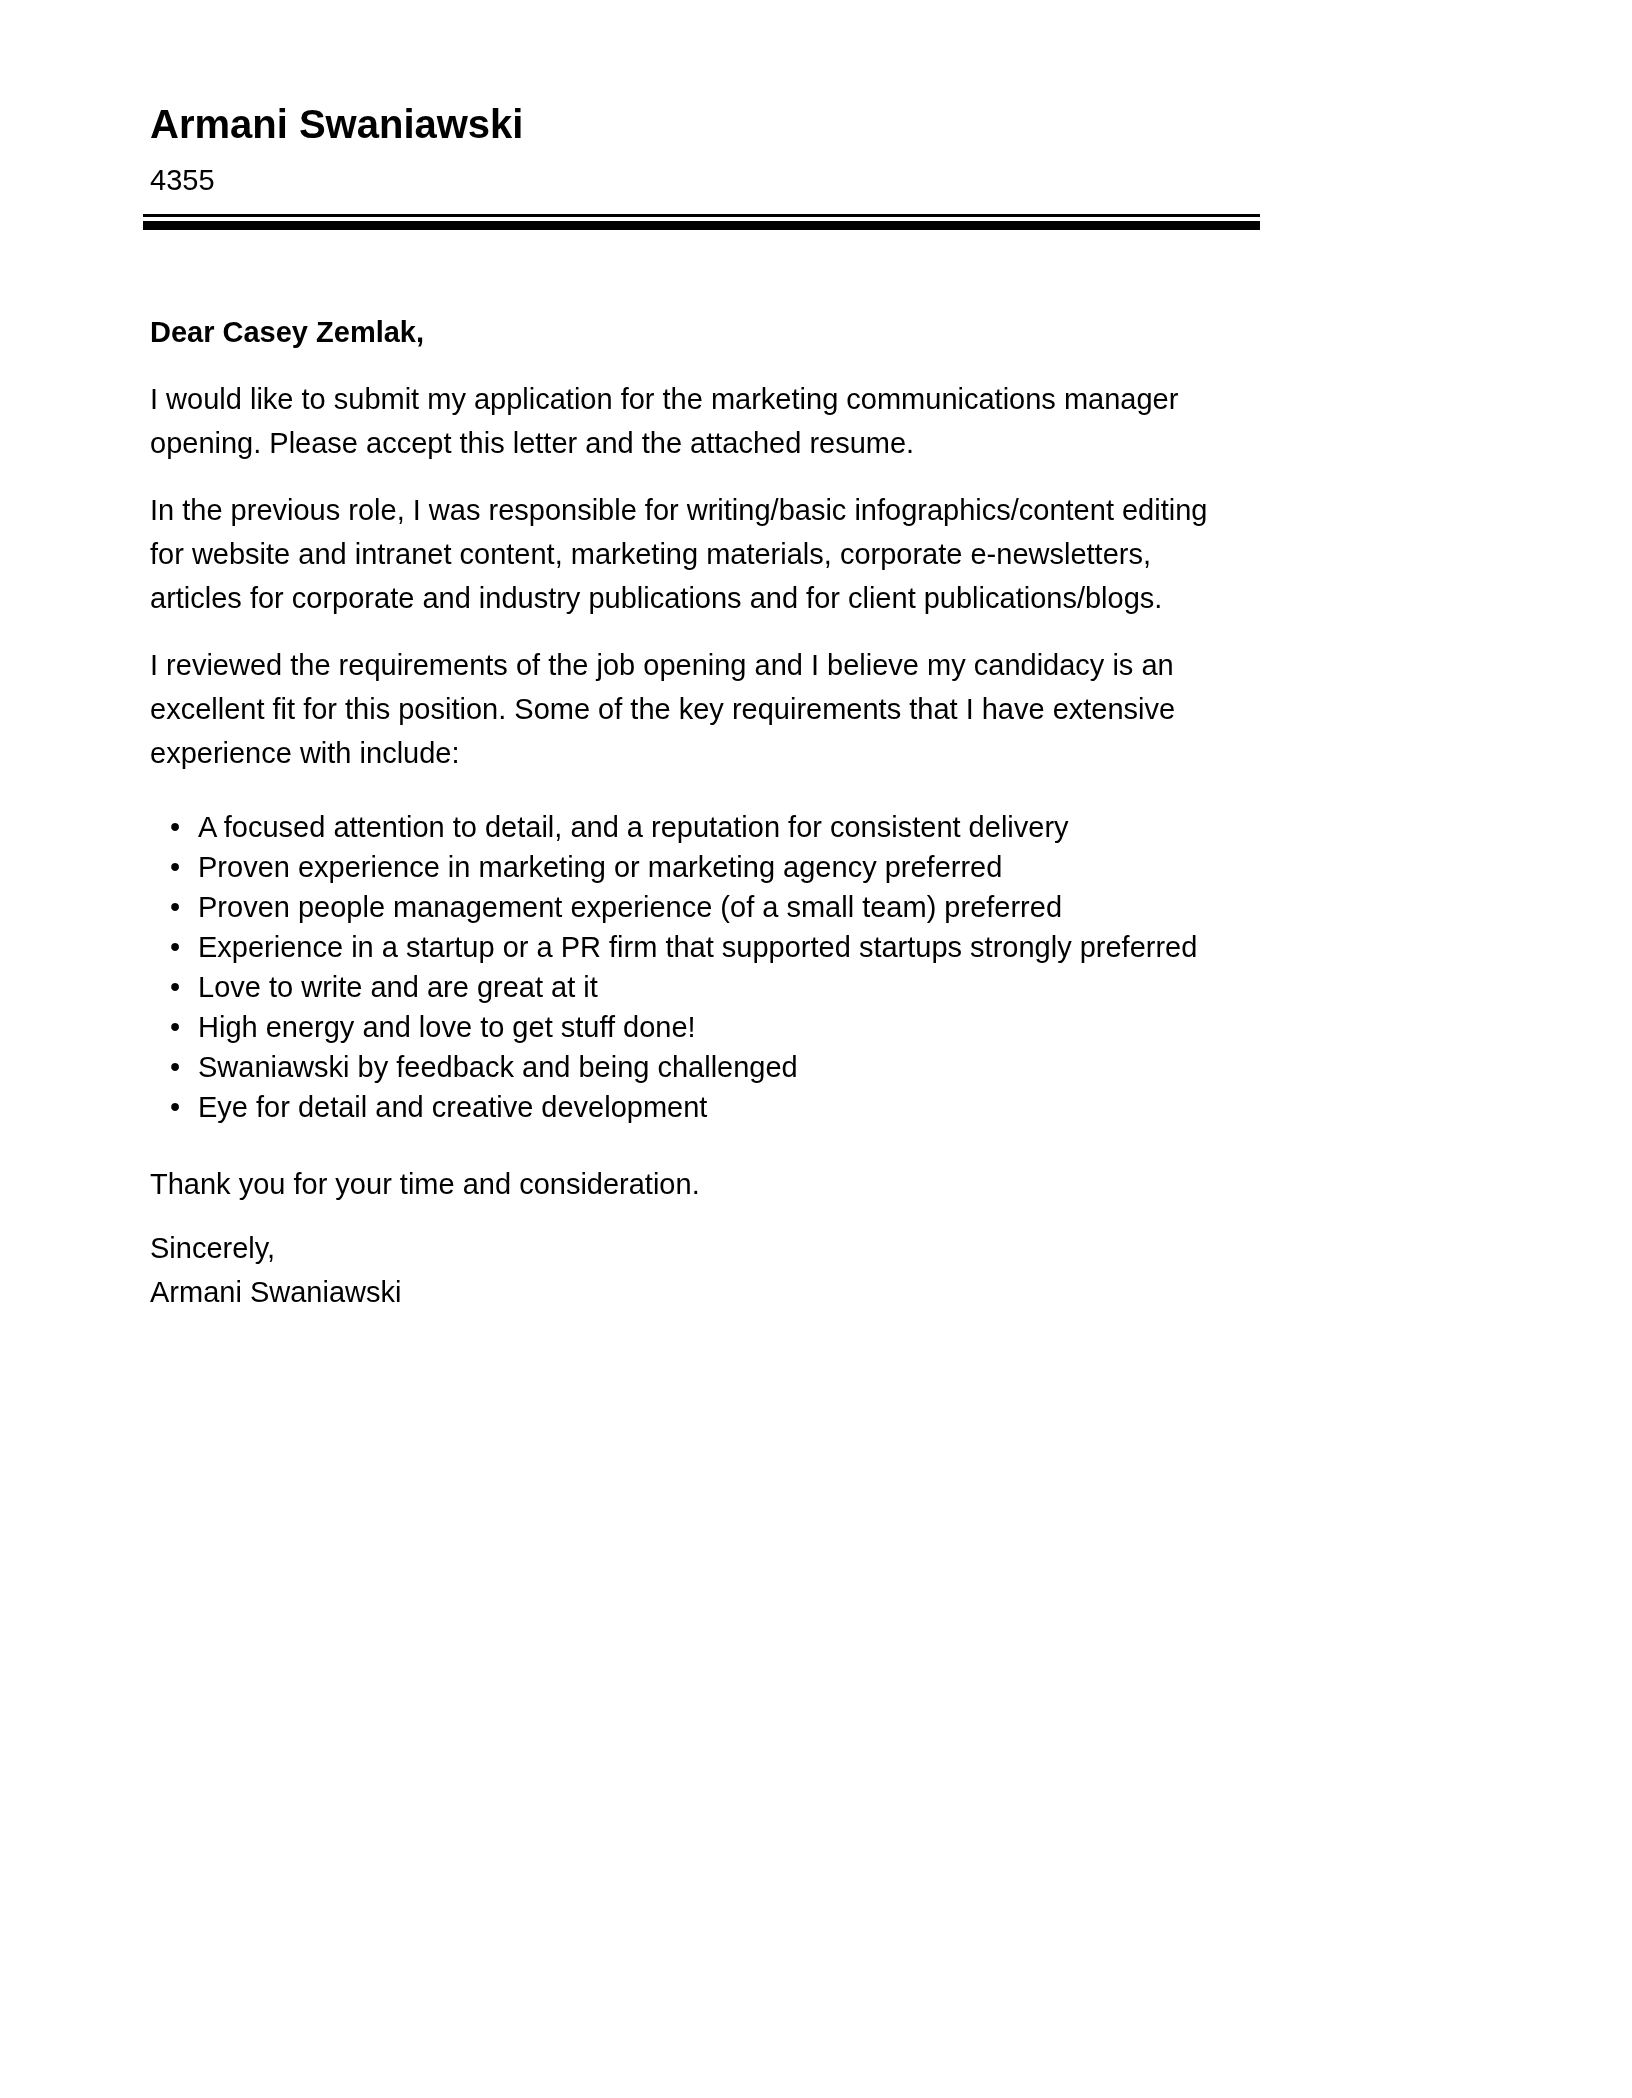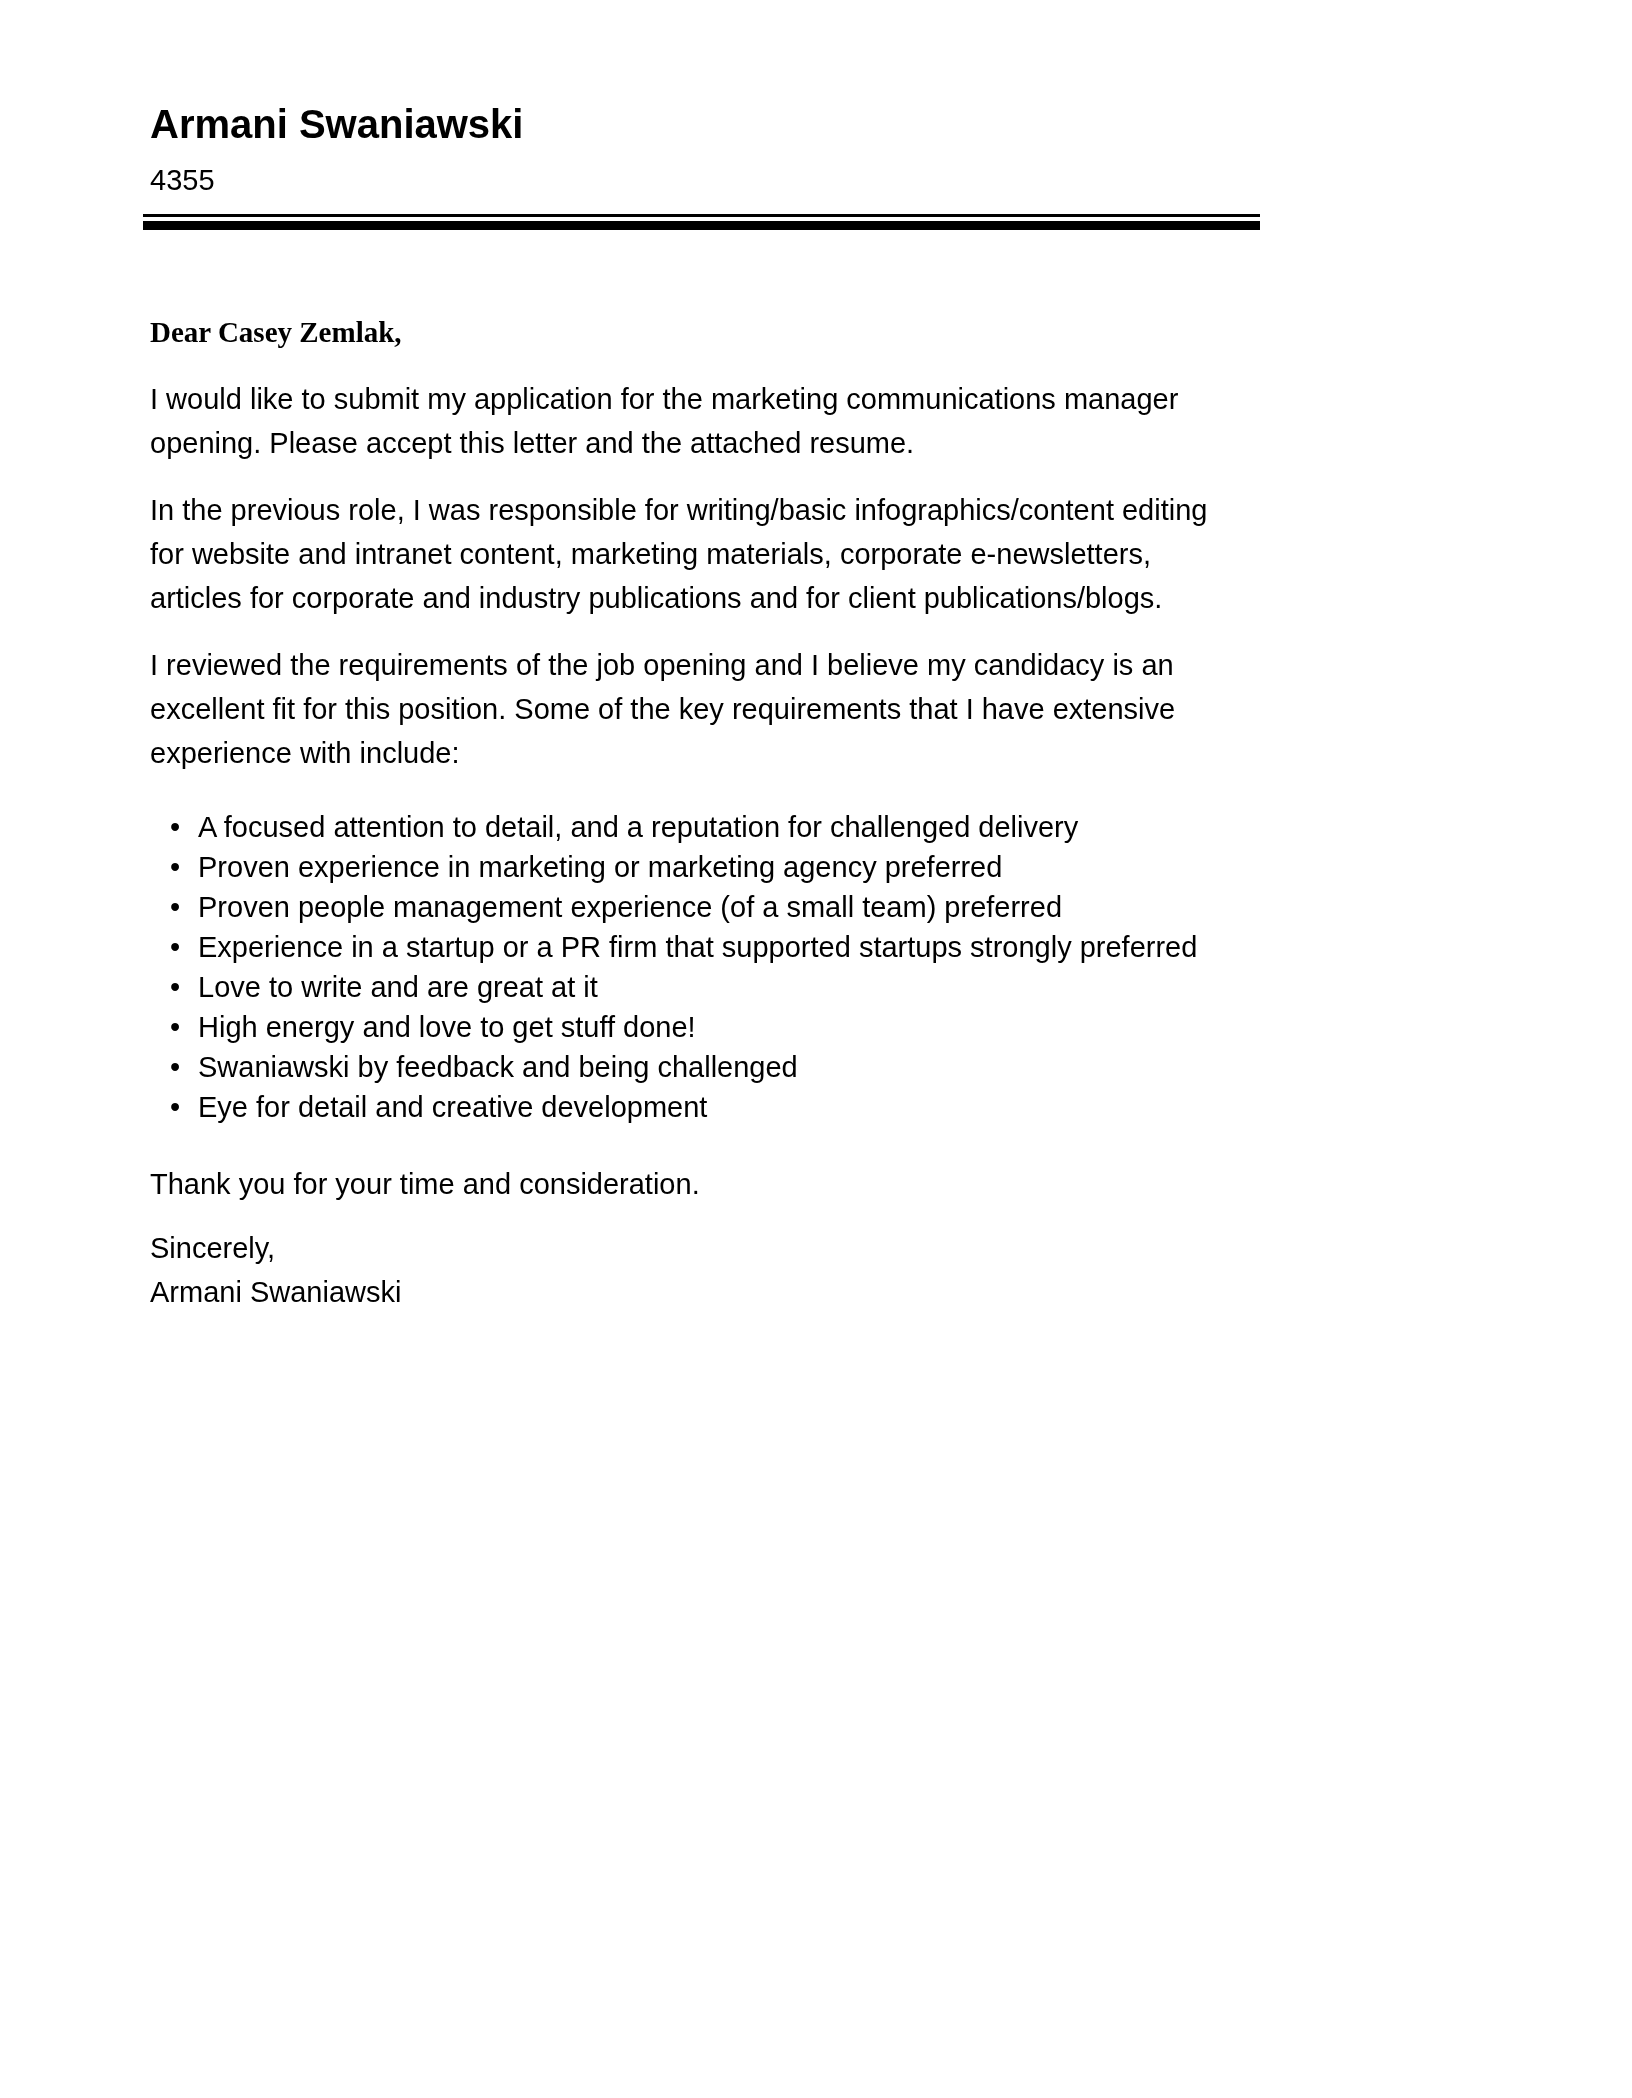--- a/index.html
+++ b/index.html
@@ -39,21 +39,20 @@
     border-bottom: 9px solid #000000;
     margin: 12px -27px 0 -7px;
   }
   .letter-body {
     font-size: 29px;
     line-height: 44px;
   }
   .salutation {
     font-weight: bold;
     margin: 80px 0 21px 0;
-    font-family: Liberation Serif, serif;
   }
   .para {
     margin: 23px 0;
   }
   ul.bullets {
     list-style: none;
     margin: 32px 0 0 0;
     padding: 0;
   }
   ul.bullets li {
@@ -95,21 +94,21 @@
 
     <div class="salutation">Dear Casey Zemlak,</div>
 
     <div>
         <p class="para">I would like to submit my application for the marketing communications manager opening. Please accept this letter and the attached resume.</p>
         <p class="para">In the previous role, I was responsible for writing/basic infographics/content editing for website and intranet content, marketing materials, corporate e-newsletters, articles for corporate and industry publications and for client publications/blogs.</p>
         <p class="para">I reviewed the requirements of the job opening and I believe my candidacy is an excellent fit for this position. Some of the key requirements that I have extensive experience with include:</p>
       </div>
 
     <ul class="bullets">
-        <li>A focused attention to detail, and a reputation for challenged delivery</li>
+        <li>A focused attention to detail, and a reputation for consistent delivery</li>
         <li>Proven experience in marketing or marketing agency preferred</li>
         <li>Proven people management experience (of a small team) preferred</li>
         <li>Experience in a startup or a PR firm that supported startups strongly preferred</li>
         <li>Love to write and are great at it</li>
         <li>High energy and love to get stuff done!</li>
         <li>Swaniawski by feedback and being challenged</li>
         <li>Eye for detail and creative development</li>
       </ul>
 
     <div class="thanks">Thank you for your time and consideration.</div>

